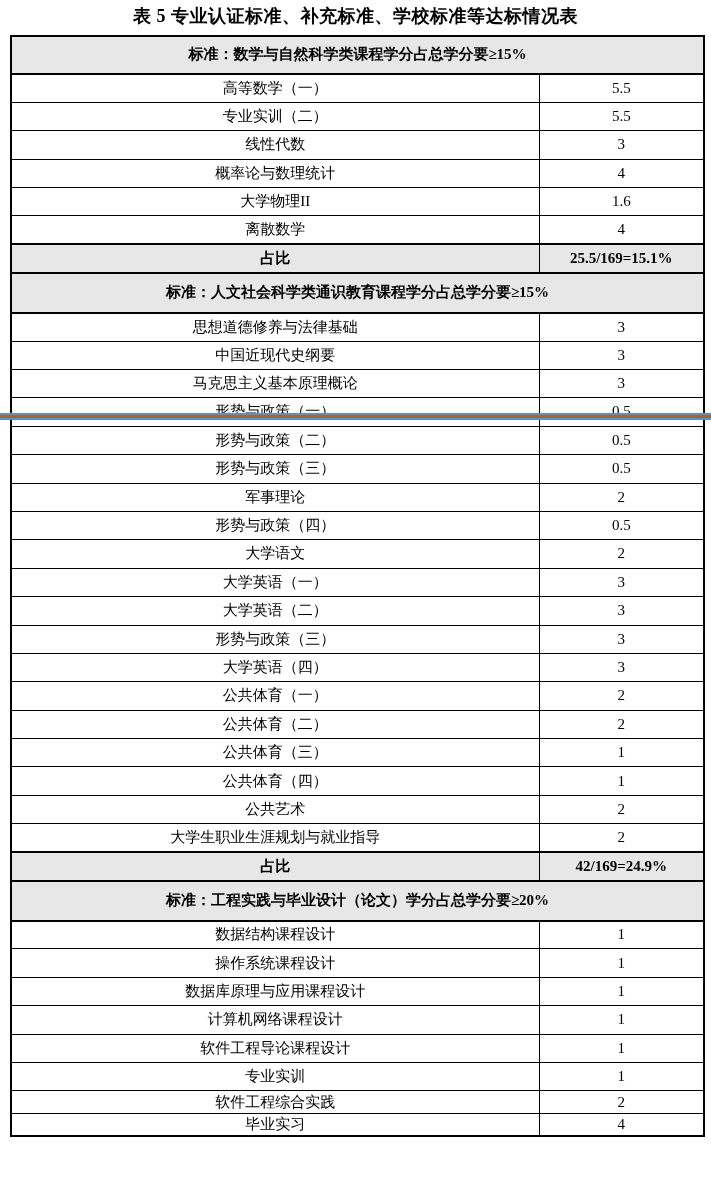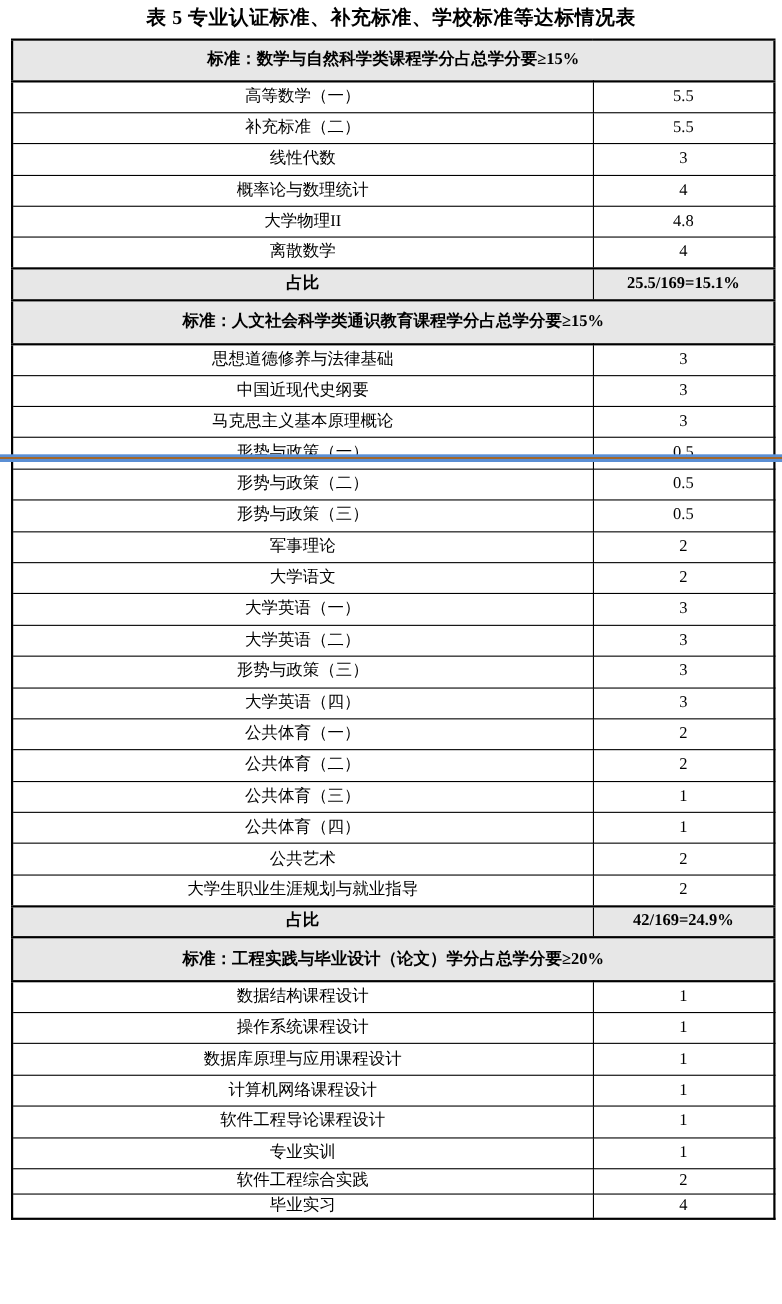--- a/index.html
+++ b/index.html
@@ -102,34 +102,34 @@
     </colgroup>
     <tbody id="table-body">
         <tr class="section-header-row first">
           <td colspan="2">标准：数学与自然科学类课程学分占总学分要≥15%</td>
         </tr>
         <tr class="course-row">
           <td>高等数学（一）</td>
           <td>5.5</td>
         </tr>
         <tr class="course-row">
-          <td>补充标准（二）</td>
+          <td>专业实训（二）</td>
           <td>5.5</td>
         </tr>
         <tr class="course-row">
           <td>线性代数</td>
           <td>3</td>
         </tr>
         <tr class="course-row">
           <td>概率论与数理统计</td>
           <td>4</td>
         </tr>
         <tr class="course-row">
           <td>大学物理II</td>
-          <td>4.8</td>
+          <td>1.6</td>
         </tr>
         <tr class="course-row">
           <td>离散数学</td>
           <td>4</td>
         </tr>
         <tr class="ratio-row">
           <td>占比</td>
           <td>25.5/169=15.1%</td>
         </tr>
         <tr class="section-header-row">
@@ -157,20 +157,24 @@
         </tr>
         <tr class="course-row">
           <td>形势与政策（三）</td>
           <td>0.5</td>
         </tr>
         <tr class="course-row">
           <td>军事理论</td>
           <td>2</td>
         </tr>
         <tr class="course-row">
+          <td>形势与政策（四）</td>
+          <td>0.5</td>
+        </tr>
+        <tr class="course-row">
           <td>大学语文</td>
           <td>2</td>
         </tr>
         <tr class="course-row">
           <td>大学英语（一）</td>
           <td>3</td>
         </tr>
         <tr class="course-row">
           <td>大学英语（二）</td>
           <td>3</td>

